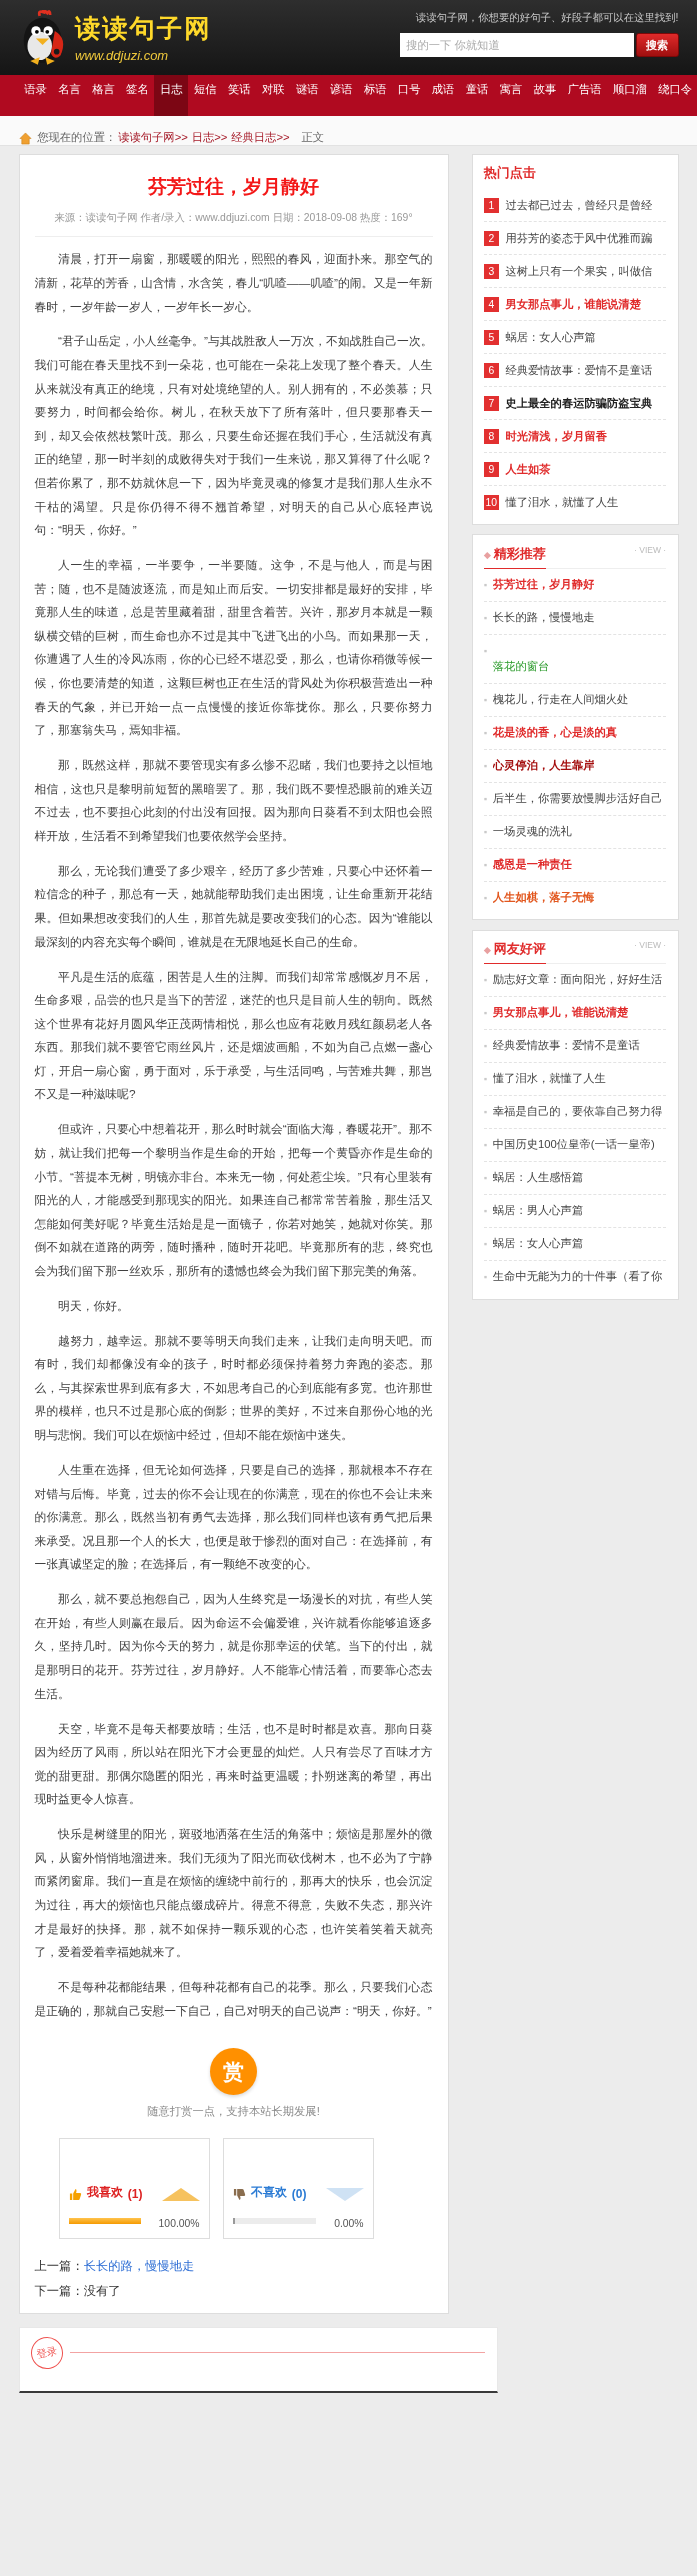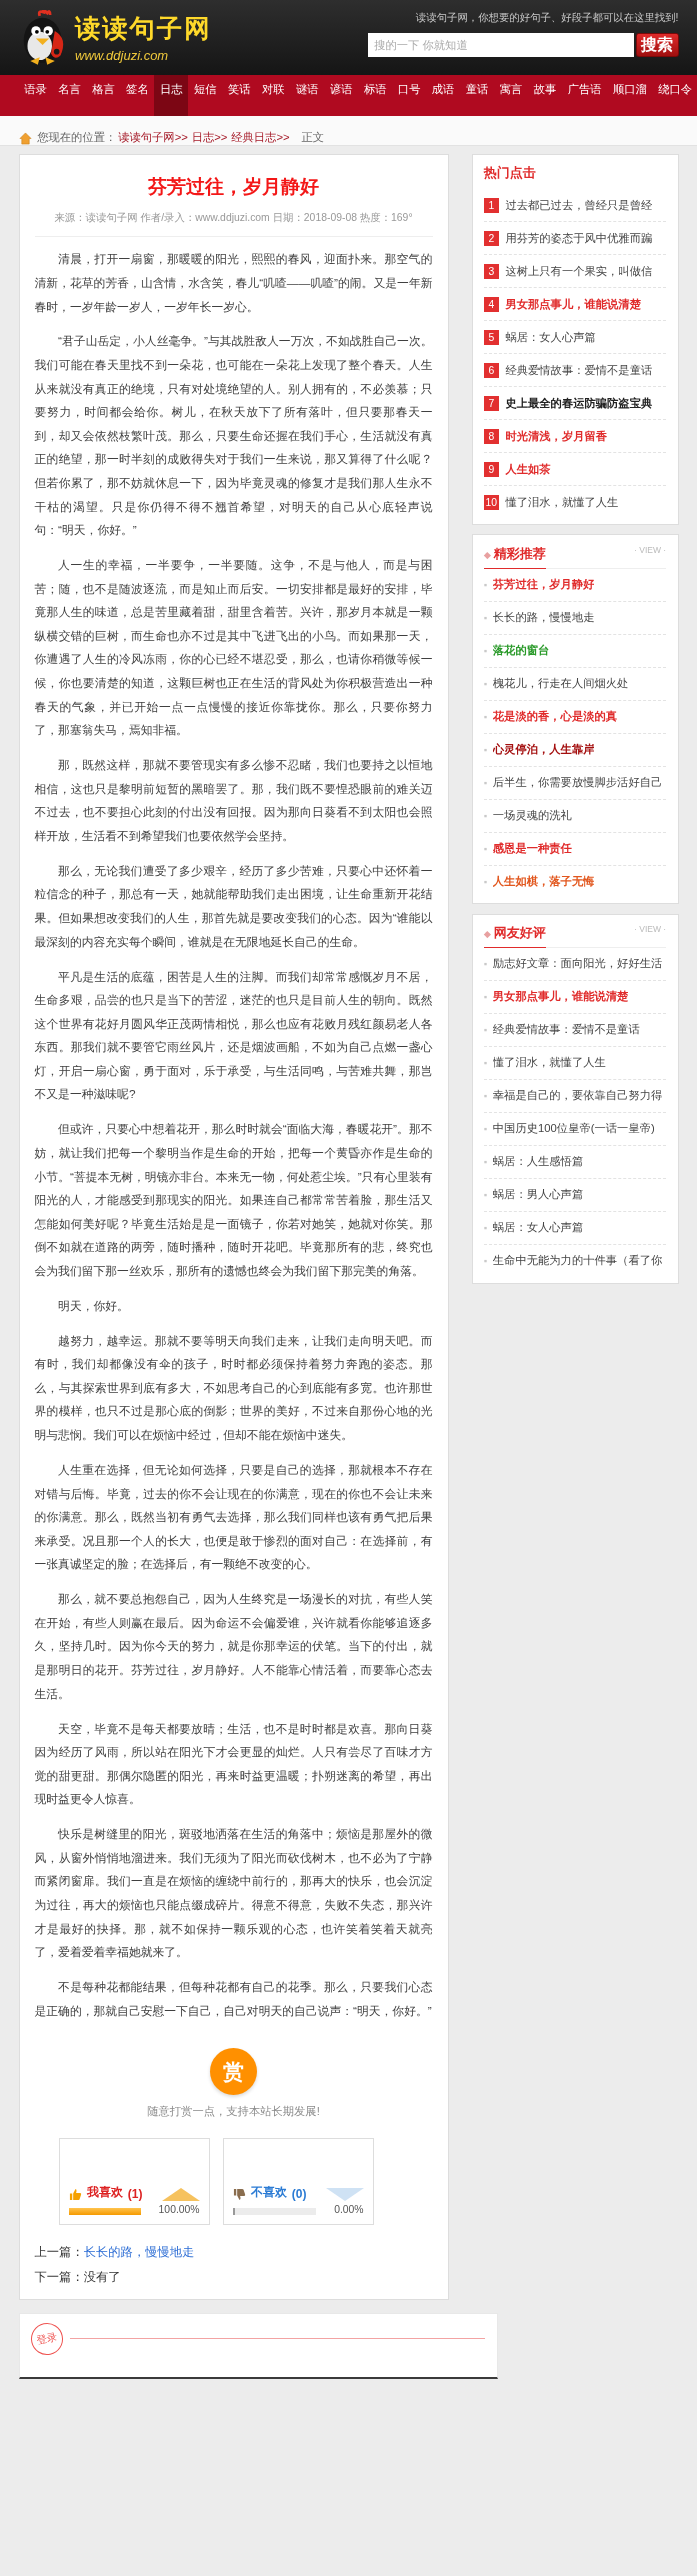--- a/index.html
+++ b/index.html
@@ -8,24 +8,24 @@
 
   
   .site-header { background:linear-gradient(#2e2e2e,#151515); height:75px; }
   .site-header .wrap { display:flex; align-items:center; height:100%; position:relative; }
   .logo { display:flex; align-items:center; gap:7.5px; cursor:pointer; }
   .logo .mascot { width:49px; height:55px; }
   .logo-txt .site-name { color:#ffd92a; font-size:25.4px; font-weight:bold; letter-spacing:1.9px; }
   .logo-txt .site-url { color:#f0c93c; font-size:13px; font-style:italic; margin-top:1.9px; }
   .head-right { position:absolute; right:0; top:11.3px; width:311px; }
   .tagline { color:#c9c9c9; font-size:10.4px; text-align:right; margin-bottom:7.5px; }
-  .search-row { display:flex; }
+  .search-row { display:flex;margin-left:32px; }
   .search-row input { flex:1; height:24.5px; border:1.9px solid #fff; background:#fff; font-size:11.3px; padding:0 5.7px; color:#333; outline:none; }
   .search-row input::placeholder { color:#aaa; }
-  .search-btn { width:43px; height:24.5px; background:linear-gradient(#e02a2a,#9f0f0f); color:#fff; font-size:16px; font-weight:bold; border:0.9px solid #7c0808; border-radius:2.8px; margin-left:1.9px; cursor:pointer; }
+  .search-btn { width:43px; height:24.5px; background:linear-gradient(#e02a2a,#9f0f0f); color:#fff; font-size:11px; font-weight:bold; border:0.9px solid #7c0808; border-radius:2.8px; margin-left:1.9px; cursor:pointer; }
 
   
   .nav { background:#b00a20; height:41px; }
   .nav .wrap { display:flex; align-items:stretch; justify-content:space-between; height:100%; }
   .nav a { color:#fff; font-size:11.3px; line-height:29px; padding:0 5.7px; text-decoration:none; white-space:nowrap; cursor:pointer; }
   .nav a.active { background:#7c0614;text-align:center; }
 
   
   .crumb-bar { background:#fafafa; border-bottom:0.9px solid #e2e2e2; height:30px; }
   .crumb-bar .wrap { display:flex; align-items:flex-end; height:100%; font-size:11.3px; color:#666; }
@@ -48,21 +48,21 @@
   .reward-circle { width:47px; height:47px; border-radius:50%; background:#ff9000; color:#fff; font-size:21px; font-weight:bold; line-height:47px; display:inline-block; cursor:pointer; box-shadow:0 1.9px 3.8px rgba(0,0,0,.15); }
   .reward-tip { color:#8a8a8a; font-size:11.3px; margin-top:9.4px; }
 
   
   .vote { display:flex; gap:13px; margin:19px 0 0 24.5px; }
   .vote-box { width:151px; border:0.9px solid #ddd; background:#fff; padding:7.5px 9.4px 9.4px; cursor:pointer; }
   .vote-top { display:flex; align-items:flex-end; gap:4.7px; font-size:12px; font-weight:bold;margin-top:37px; }
   .vote-top .like-txt { color:#d22; } .vote-top .dis-txt { color:#2b7bd4; }
   .tri-up { width:0; height:0; border-left:19px solid transparent; border-right:19px solid transparent; border-bottom:13px solid #f6c25e; margin-left:auto; }
   .tri-down { width:0; height:0; border-left:19px solid transparent; border-right:19px solid transparent; border-top:13px solid #cfe2f4; margin-left:auto; }
-  .bar-row { display:flex; align-items:flex-end; gap:18px; margin-top:3px; }
+  .bar-row { display:flex; align-items:flex-start; gap:18px; margin-top:17px; }
   .bar { flex:1; height:6.6px; background:#ececec; position:relative; }
   .bar span { position:absolute; left:0; top:0; height:100%; }
   .bar .full { width:100%; background:linear-gradient(#ffc34d,#f59a00); }
   .bar .zero { width:1.9px; background:#999; }
   .pct { font-size:10.4px; color:#555; }
 
   
   .pager { margin-top:19px; font-size:12.3px; color:#333; }
   .pager div { margin-top:7.5px; }
   .pager a { color:#2b6cd4; text-decoration:none; cursor:pointer; }
@@ -73,21 +73,21 @@
   .side-h2 { display:flex; align-items:flex-start; gap:6px; border-bottom:0.9px solid #eee; padding-bottom:5.7px; }
   .side-h2 .t { color:#e02b2b; font-size:13px; font-weight:bold; border-bottom:1.9px solid #e02b2b; padding-bottom:4.7px; margin-bottom:-6.6px; }
   .side-h2 .t::before { content:"◆ "; font-size:9.4px; color:#e8a0a0; }
   .side-h2 .view { color:#bbb; font-size:8.5px; margin-left:auto; }
   .hot-list div.row { display:flex; align-items:center; gap:6.6px; padding:8.5px 0; border-bottom:0.9px dashed #e3e3e3; font-size:11.3px; color:#444; cursor:pointer; }
   .hot-list div.row:last-child { border-bottom:none; }
   .hot-num { min-width:15px; height:15px; background:#e23030; color:#fff; font-size:10.4px; text-align:center; line-height:15px; flex:none; }
   .row.red .txt { color:#e02b2b; font-weight:bold; }
   .row.bold .txt { font-weight:bold; color:#222; }
   .row.orange .txt { color:#e2571e; font-weight:bold; }
-  .row.green .txt { color:#2a9a2a; font-weight:bold; }
+  .row.green .txt { color:#2a9a2a; font-weight:normal;margin-top:16px; }
   .row.maroon .txt { color:#a40f0f; font-weight:bold; }
   .txt { white-space:nowrap; overflow:hidden; }
   .link-list .row { display:flex; padding:8.5px 0; border-bottom:0.9px dashed #e3e3e3; font-size:11.3px; color:#444; cursor:pointer; }
   .link-list .row::before { content:"▪"; color:#c9c9c9; margin-right:5.7px; font-size:9.4px; line-height:15px; }
   .link-list .row:last-child { border-bottom:none; }
 
   
   .comment-wrap { width:508; width:479px; background:#fff; border:0.9px solid #e8e8e8; border-bottom:2.8px solid #3a3a3a; margin-top:13px; padding:9.4px 11.3px 13px; }
   .login-row { display:flex; align-items:center; gap:7.5px; margin-bottom:9.4px; }
   .login-circle { width:32px; height:32px; border-radius:50%; border:1.9px solid #ef5350; color:#ef5350; font-size:10.4px; display:flex; align-items:center; justify-content:center; transform:rotate(-12deg); cursor:pointer; flex:none; }

